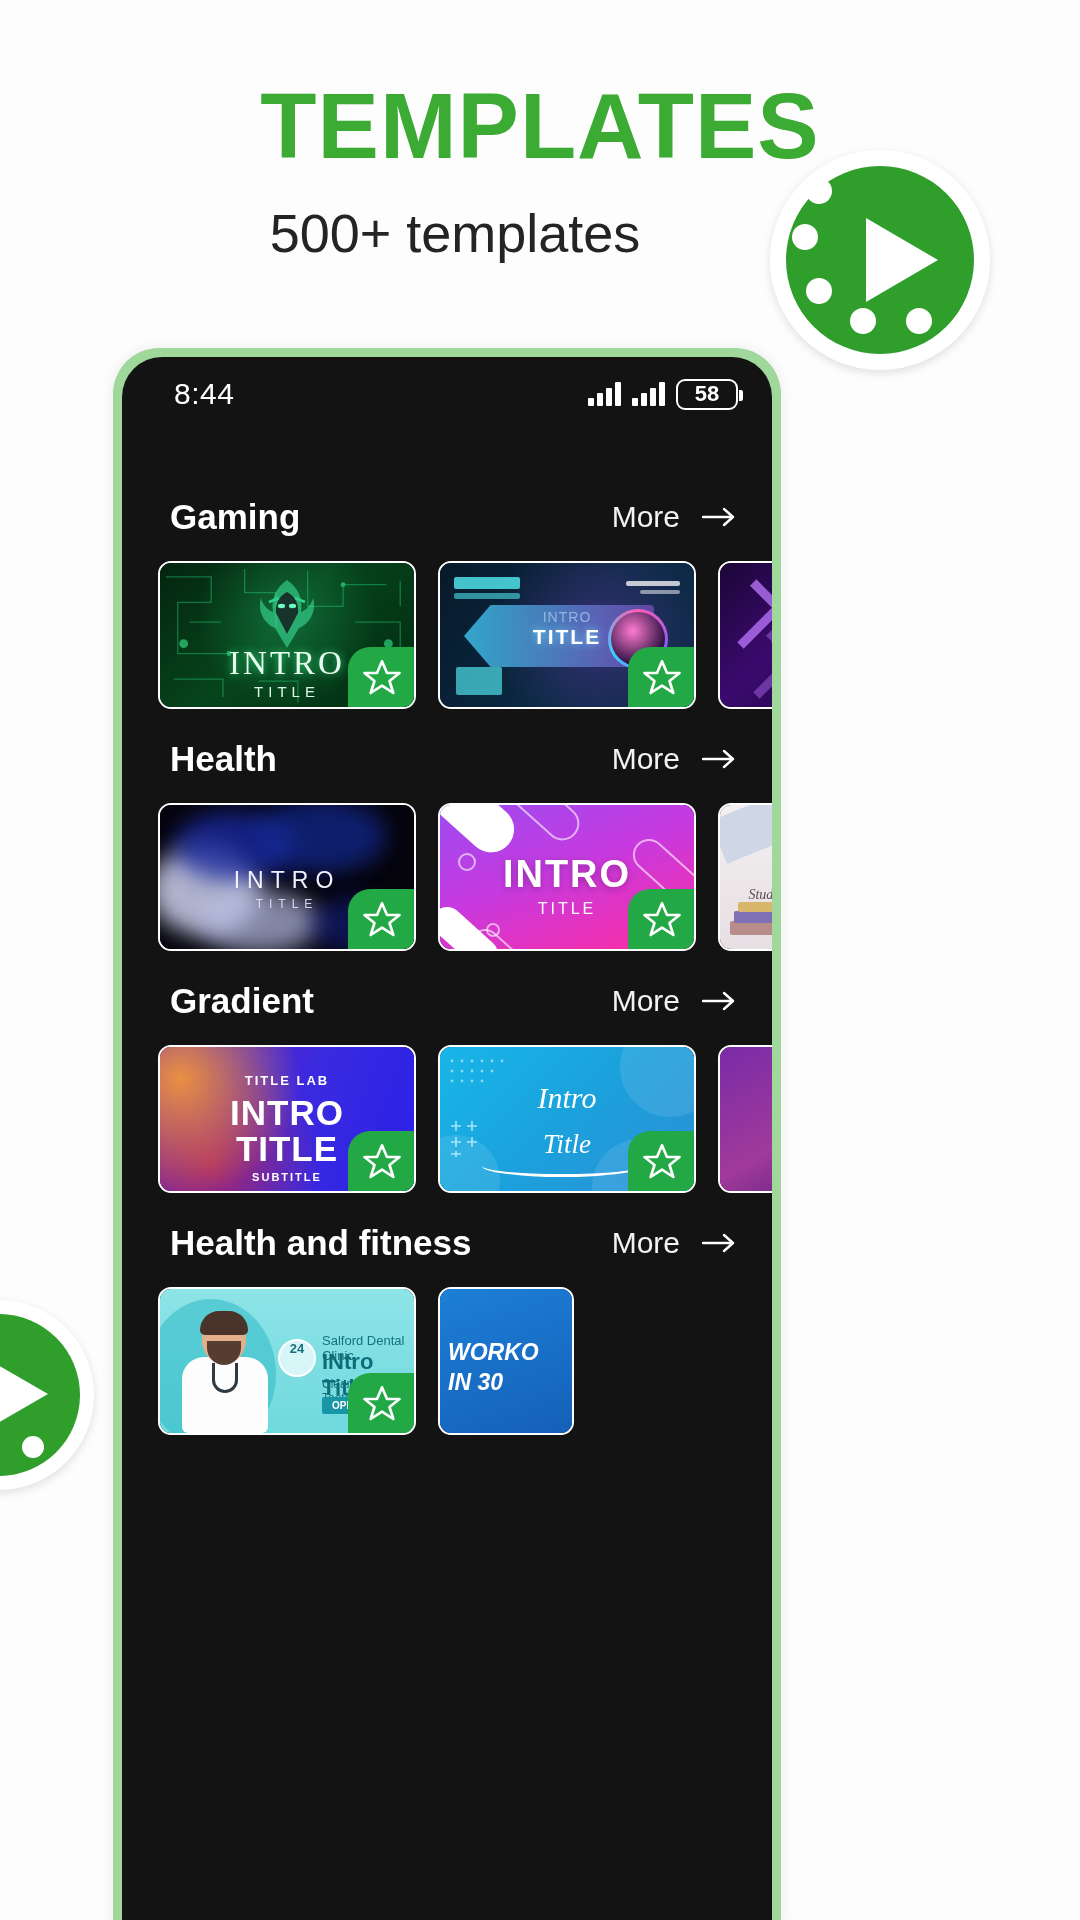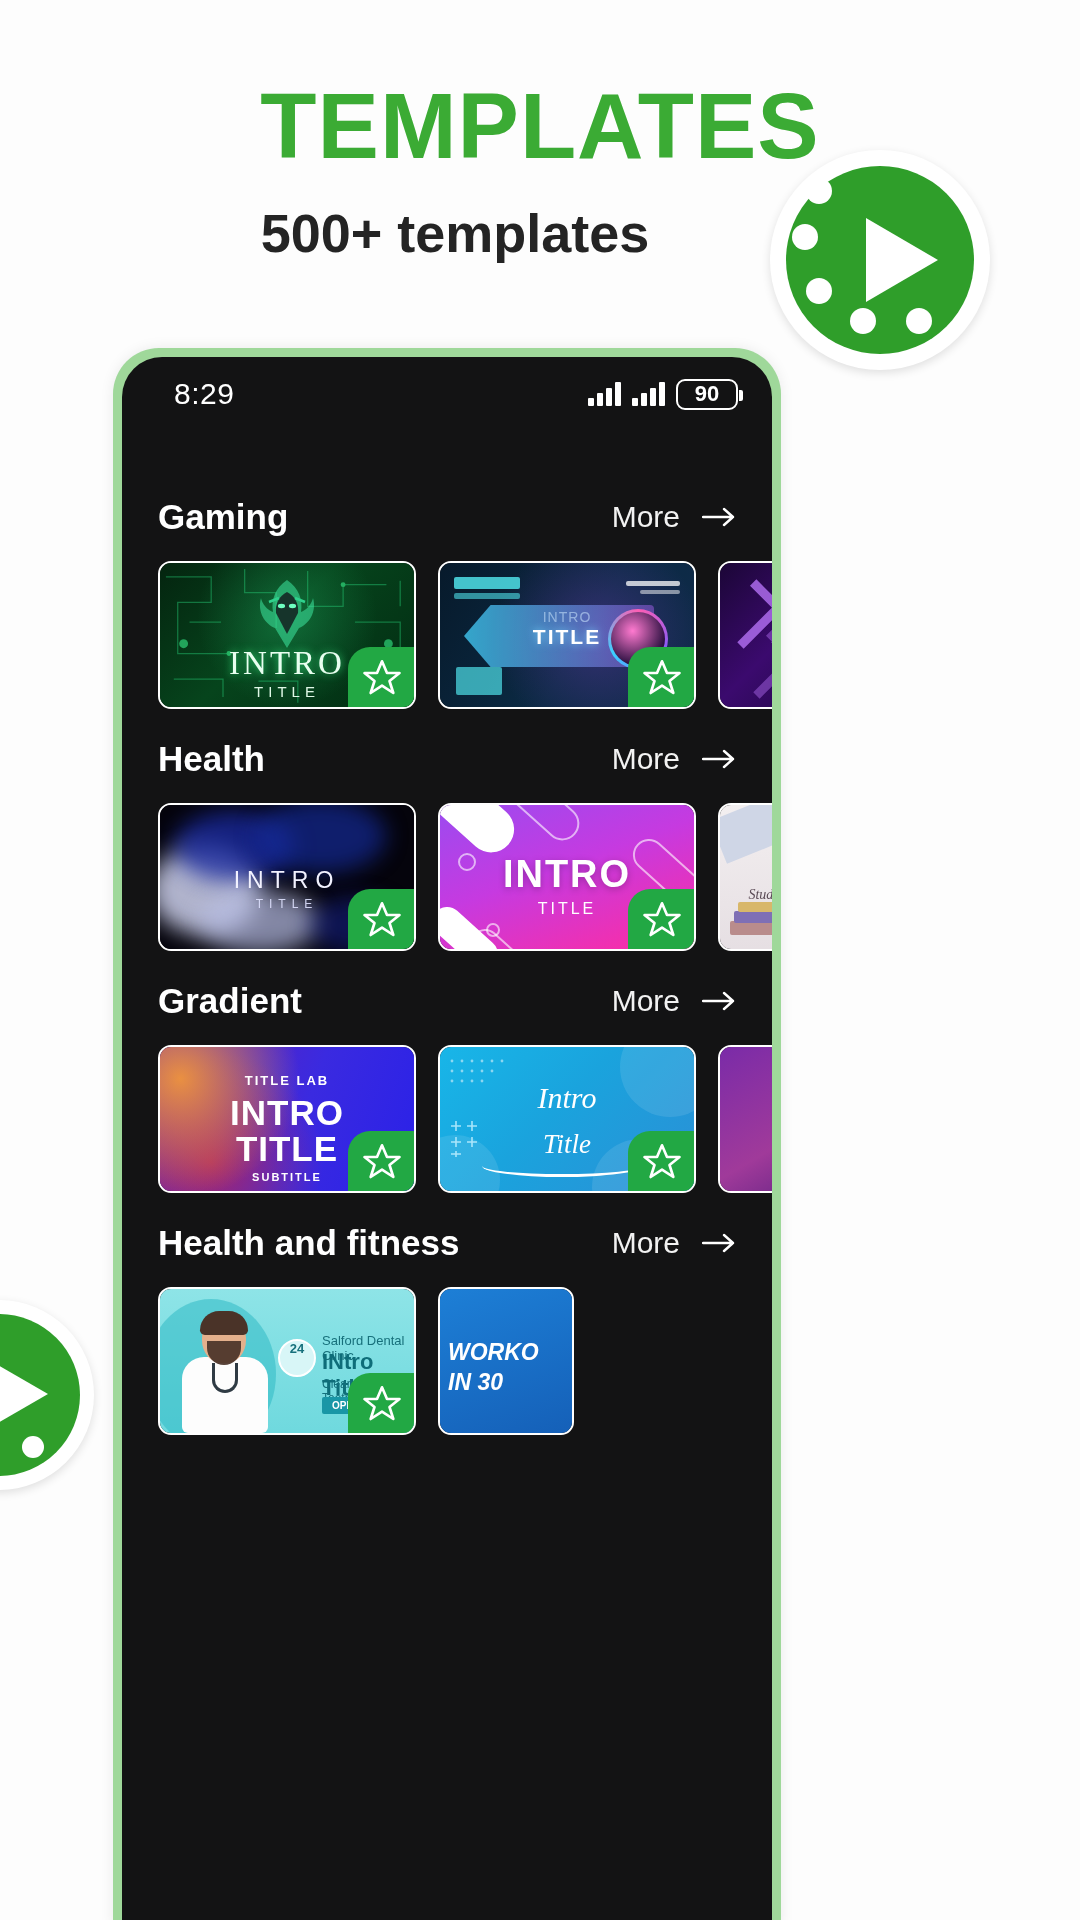--- a/index.html
+++ b/index.html
@@ -14,21 +14,21 @@
   
   .promo-title {
     position: absolute; top: 78px; left: 0; width: 1080px;
     text-align: center;
     font-size: 92px; font-weight: bold; letter-spacing: 1px;
     color: #3bab34; line-height: 1.05;
   }
   .promo-sub {
     position: absolute; top: 202px; left: 0; width: 910px;
     text-align: center;
-    font-size: 54px; font-weight: 700; color: #242424;
+    font-size: 54px; font-weight: 400; color: #242424;
   }
 
   
   .reel { position: absolute; border-radius: 50%; }
   .reel-outer {
     background: #ffffff;
     box-shadow: 0 3px 10px rgba(0,0,0,.12);
     display: flex; align-items: center; justify-content: center;
   }
   .reel-inner { border-radius: 50%; background: #2f9e2a; position: relative; }
@@ -86,21 +86,21 @@
     width: 4px; height: 11px; background:#fff; border-radius: 0 2px 2px 0;
   }
 
   
   #content { padding-top: 42px; }
   .section { margin-bottom: 6px; }
   .section-head {
     display: flex; align-items: center; justify-content: space-between;
     padding: 0 36px 0 36px; height: 88px;
   }
-  .section-title { color: #fff; font-size: 35px; font-weight: bold; }
+  .section-title { color: #fff; font-size: 35px; font-weight: bold; margin-left: 12px; }
   .more-wrap { display: flex; align-items: center; gap: 22px; }
   .more-label { color: #f2f2f2; font-size: 30px; }
   .arrow-icon { width: 34px; height: 22px; }
 
   .row {
     display: flex; gap: 22px; padding-left: 36px; padding-right: 0;
     overflow: hidden;
   }
   .card {
     position: relative; flex: 0 0 auto;
@@ -304,36 +304,36 @@
       <svg class="reel-play" style="left:68px;top:44px;width:62px;height:72px;" viewBox="0 0 62 72">
         <polygon points="0,0 62,36 0,72" fill="#ffffff"></polygon>
       </svg>
     </div>
   </div>
 
   <div id="phone">
     <div id="screen">
 
       <div class="statusbar">
-        <div class="clock">8:29</div>
+        <div class="clock">8:44</div>
         <div class="status-right">
           <div class="bars">
             <span></span>
               <span></span>
               <span></span>
               <span></span>
           </div>
           <div class="bars">
             <span></span>
               <span></span>
               <span></span>
               <span></span>
           </div>
           <div class="battery">
-            <span>90</span>
+            <span>58</span>
           </div>
         </div>
       </div>
 
       <div id="content">
 
         <div class="section">
           <div class="section-head">
             <div class="section-title">Gaming</div>
             <div class="more-wrap">

